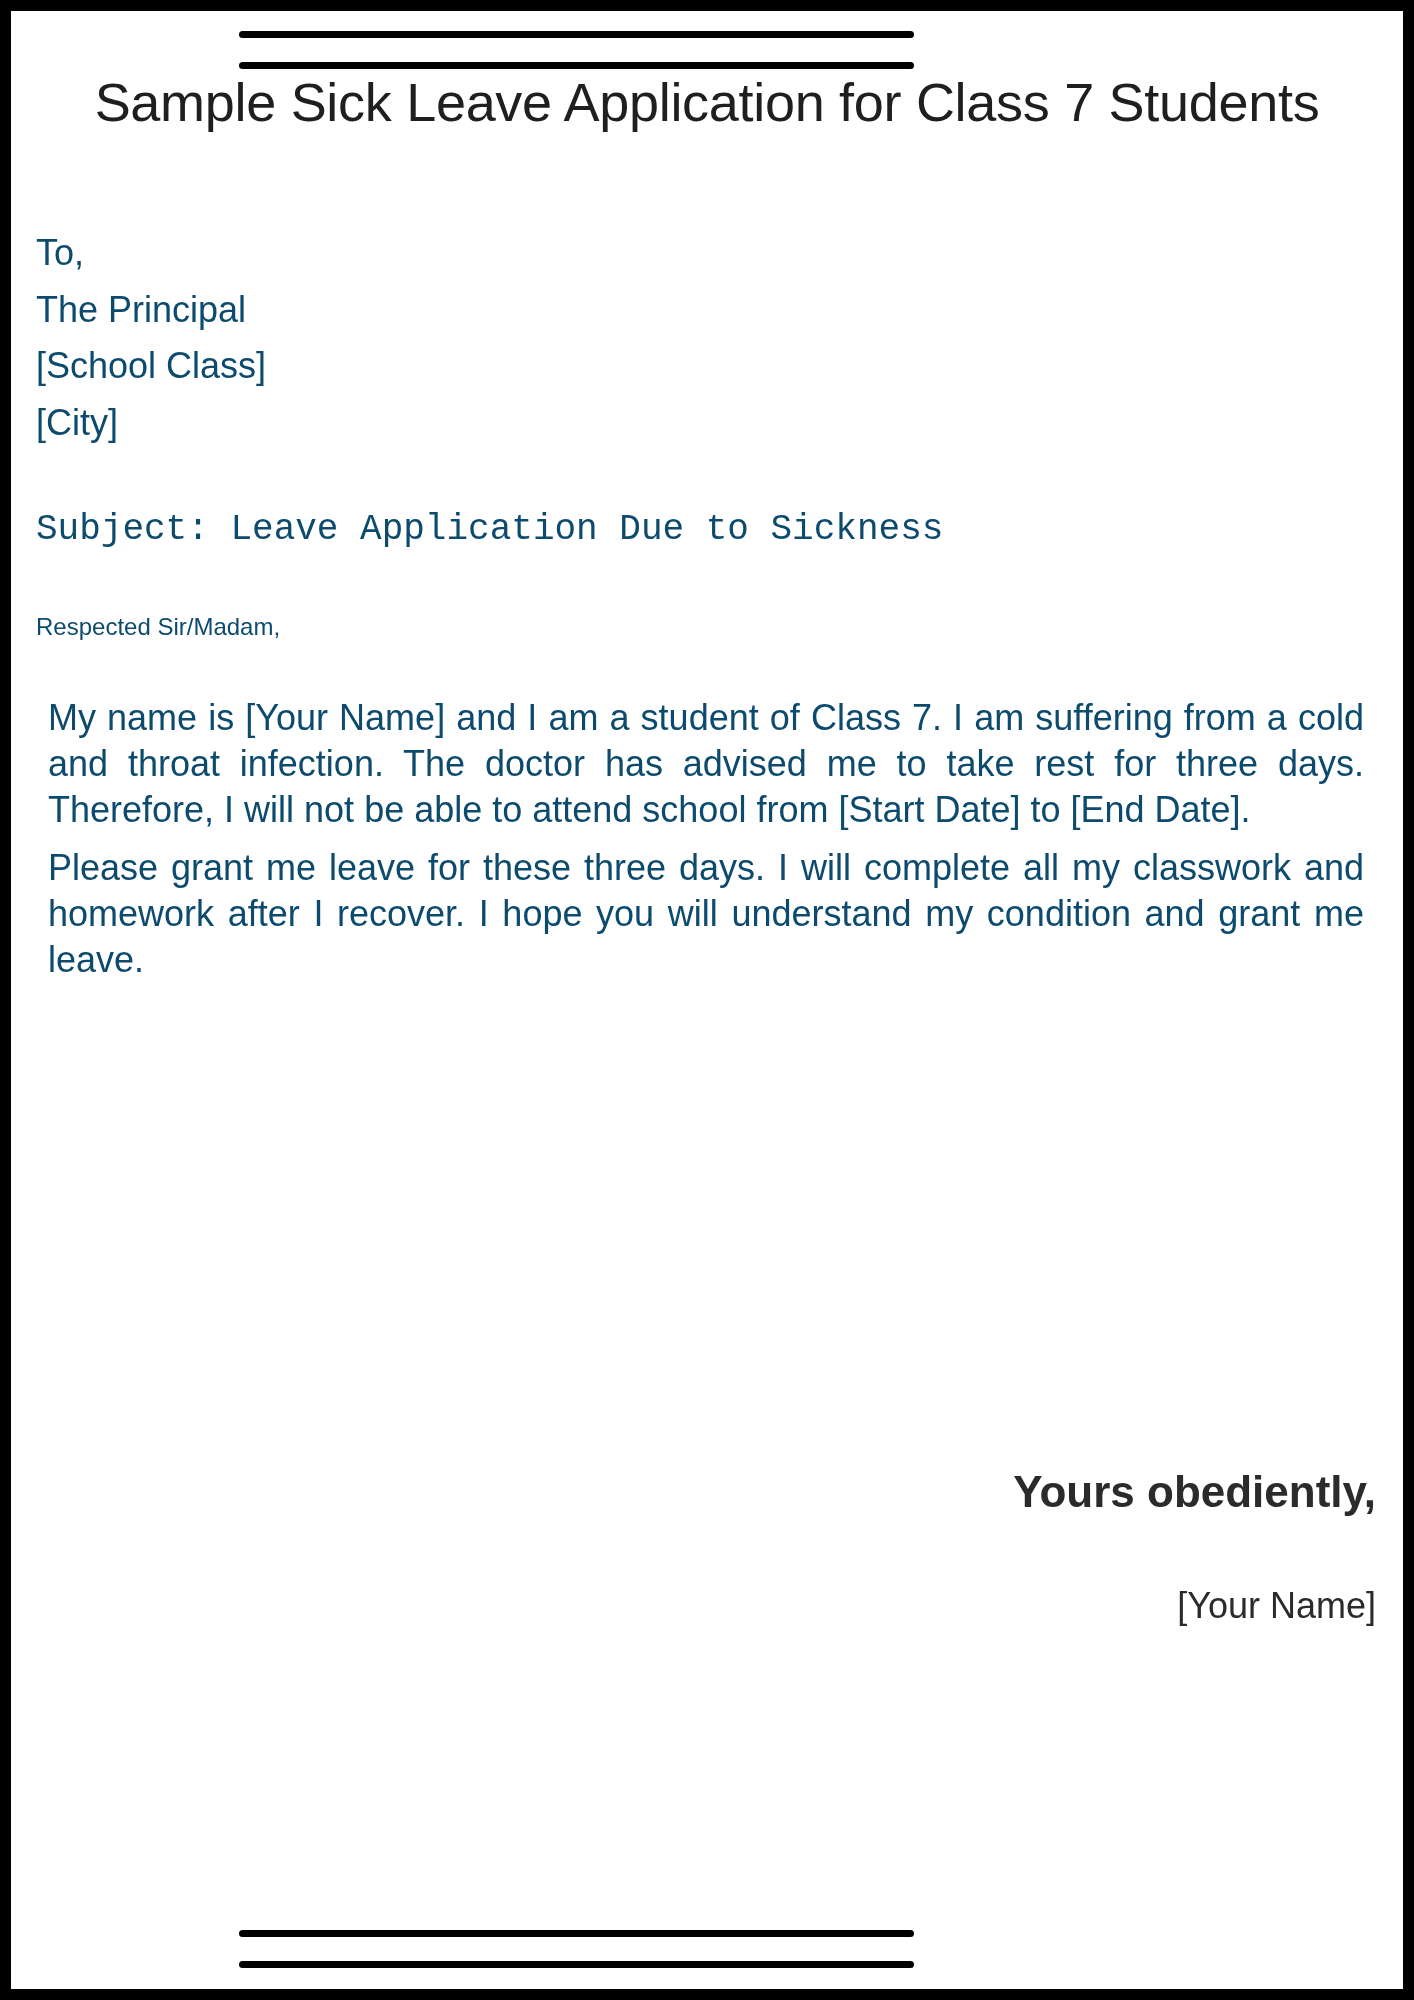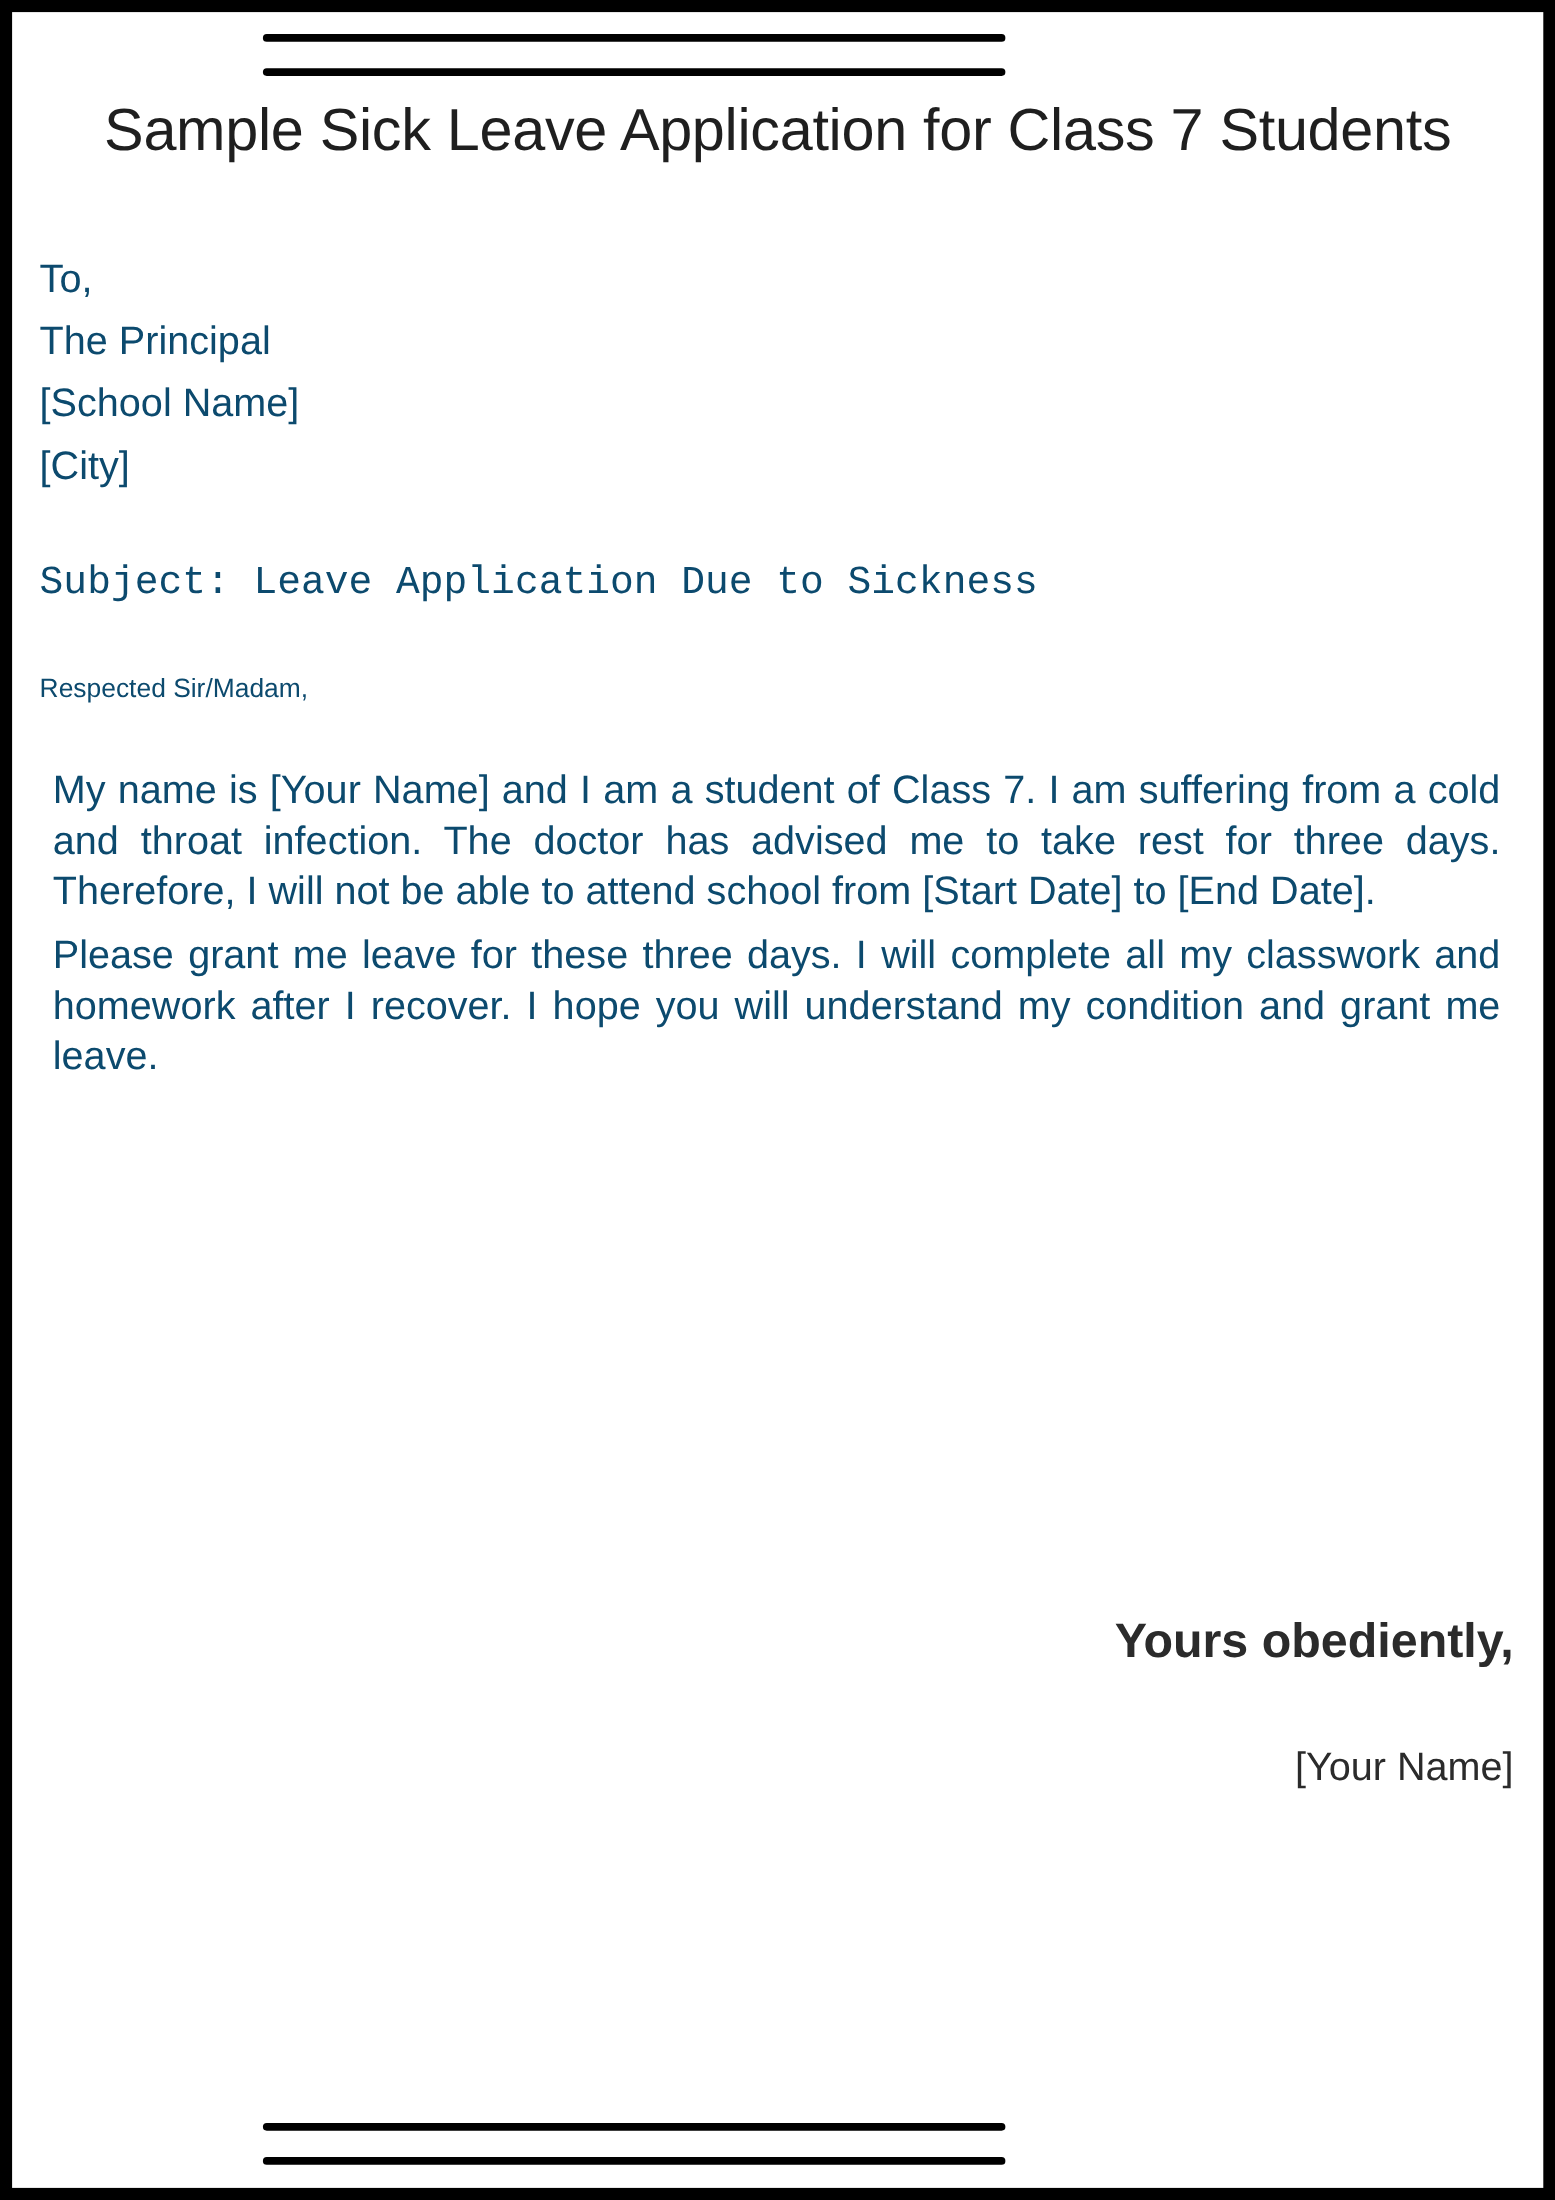--- a/index.html
+++ b/index.html
@@ -43,21 +43,21 @@
     border-radius: 4px;
     width: 100%;
   }
   .rule + .rule { margin-top: 24px; }
 
   
   .doc-title {
     position: absolute;
     left: 70px;
     right: 70px;
-    top: 72px;
+    top: 56px;
     text-align: center;
     font-size: 54px;
     line-height: 1.32;
     font-weight: 400;
     color: #1f1f1f;
     letter-spacing: -0.3px;
   }
 
   
   .letter {
@@ -139,21 +139,21 @@
     </div>
 
     <div class="doc-title">Sample Sick Leave Application for Class 7 Students</div>
 
     <div class="letter">
 
       <div class="addr-line">To,</div>
 
       <div class="addr-line">The Principal</div>
 
-      <div class="addr-line">[School Name]</div>
+      <div class="addr-line">[School Class]</div>
 
       <div class="addr-line">[City]</div>
 
       <div class="spacer-md"></div>
 
       <div class="subject-line">Subject: Leave Application Due to Sickness</div>
 
       <div class="spacer-md"></div>
 
       <div class="salutation">Respected Sir/Madam,</div>

